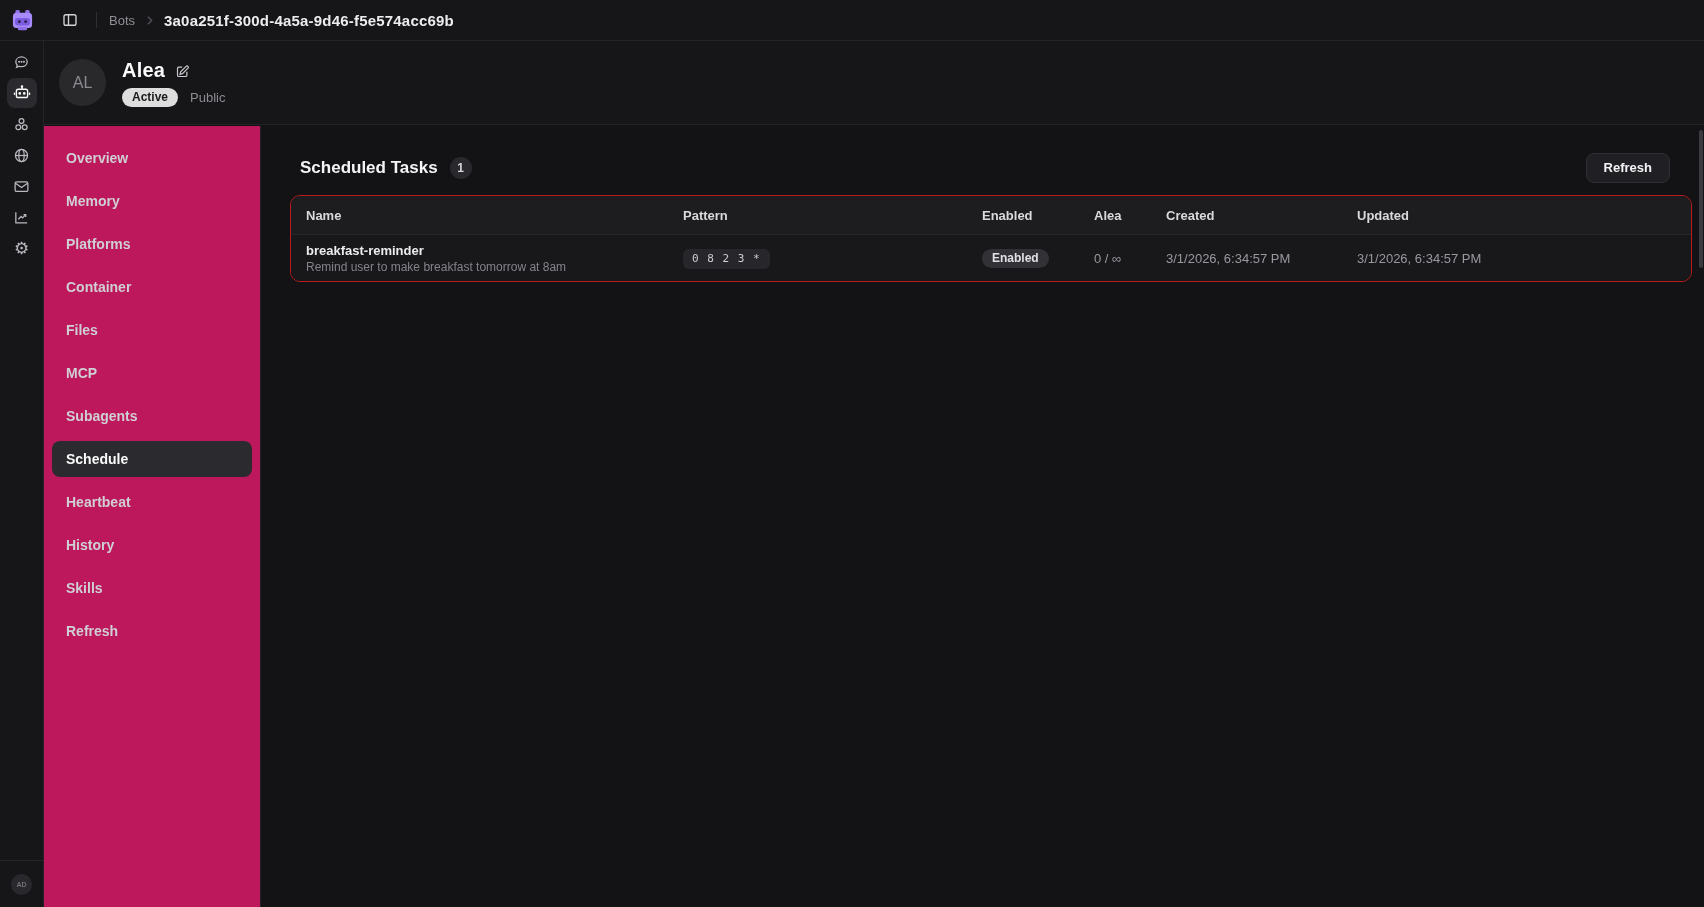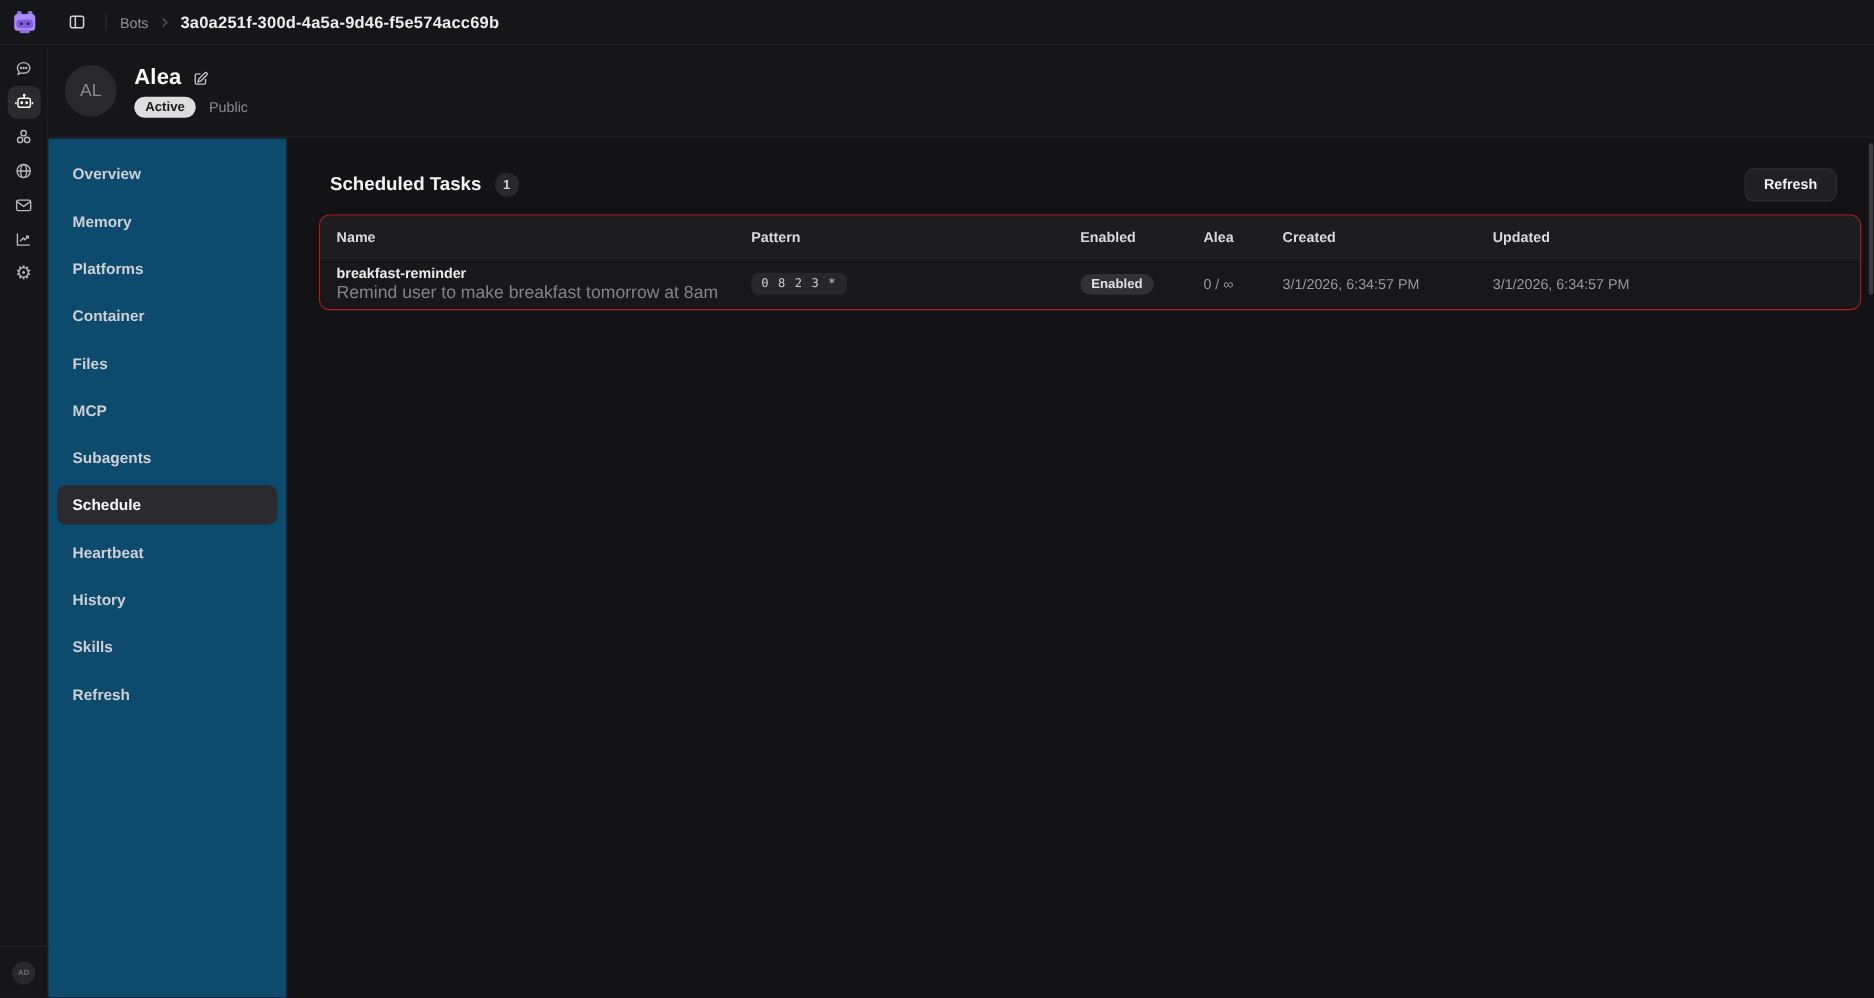--- a/index.html
+++ b/index.html
@@ -67,21 +67,21 @@
   .bot-badges { display:flex; align-items:center; gap:12px; margin-top:6px; }
   .badge-active {
     background:#dededf; color:#1b1b1e; font-size:12px; font-weight:700;
     padding:2px 10px 3px; border-radius:999px;
   }
   .badge-public { color:#8b8b93; font-size:13px; }
 
   
   .sidebar {
     position:absolute; left:44px; top:126px; width:217px; height:781px;
-    background:#0c4a6e; border-right:1px solid #242428;
+    background:#be185d; border-right:1px solid #242428;
     padding:14px 8px 0;
   }
   .nav-item {
     height:36px; margin-bottom:7px; border-radius:8px;
     display:flex; align-items:center; padding-left:14px;
     font-size:14px; font-weight:600; color:#cfcfd4; cursor:pointer;
   }
   .nav-item.active { background:#2b2b2f; color:#fafafa; }
 
   
@@ -112,21 +112,21 @@
   }
   .trow {
     display:grid; grid-template-columns:392px 299px 112px 72px 191px 1fr;
     align-items:center;
   }
   .trow > div:first-child { padding-left:15px; }
   .thead { background:#1d1d20; height:38px; }
   .thead div { font-size:13px; font-weight:700; color:#d9d9de; }
   .tbody-row { height:47px; background:#18181b; border-top:1px solid #26262a; cursor:pointer; }
   .cell-name .task-name { font-size:13px; font-weight:700; color:#ececef; }
-  .cell-name .task-desc { font-size:16px; color:#83838b; margin-top:2px; }
+  .cell-name .task-desc { font-size:12px; color:#83838b; margin-top:2px; }
   .pattern-chip {
     display:inline-block; font-family:"DejaVu Sans Mono", monospace;
     font-size:11px; color:#cdcdd2; background:#27272b; border-radius:6px;
     padding:3px 9px 4px; letter-spacing:1px;
   }
   .badge-enabled {
     display:inline-block; background:#313136; color:#e0e0e4;
     font-size:12px; font-weight:700; padding:2px 10px 3px; border-radius:999px;
   }
   .cell-muted { font-size:13px; color:#98989f; }

